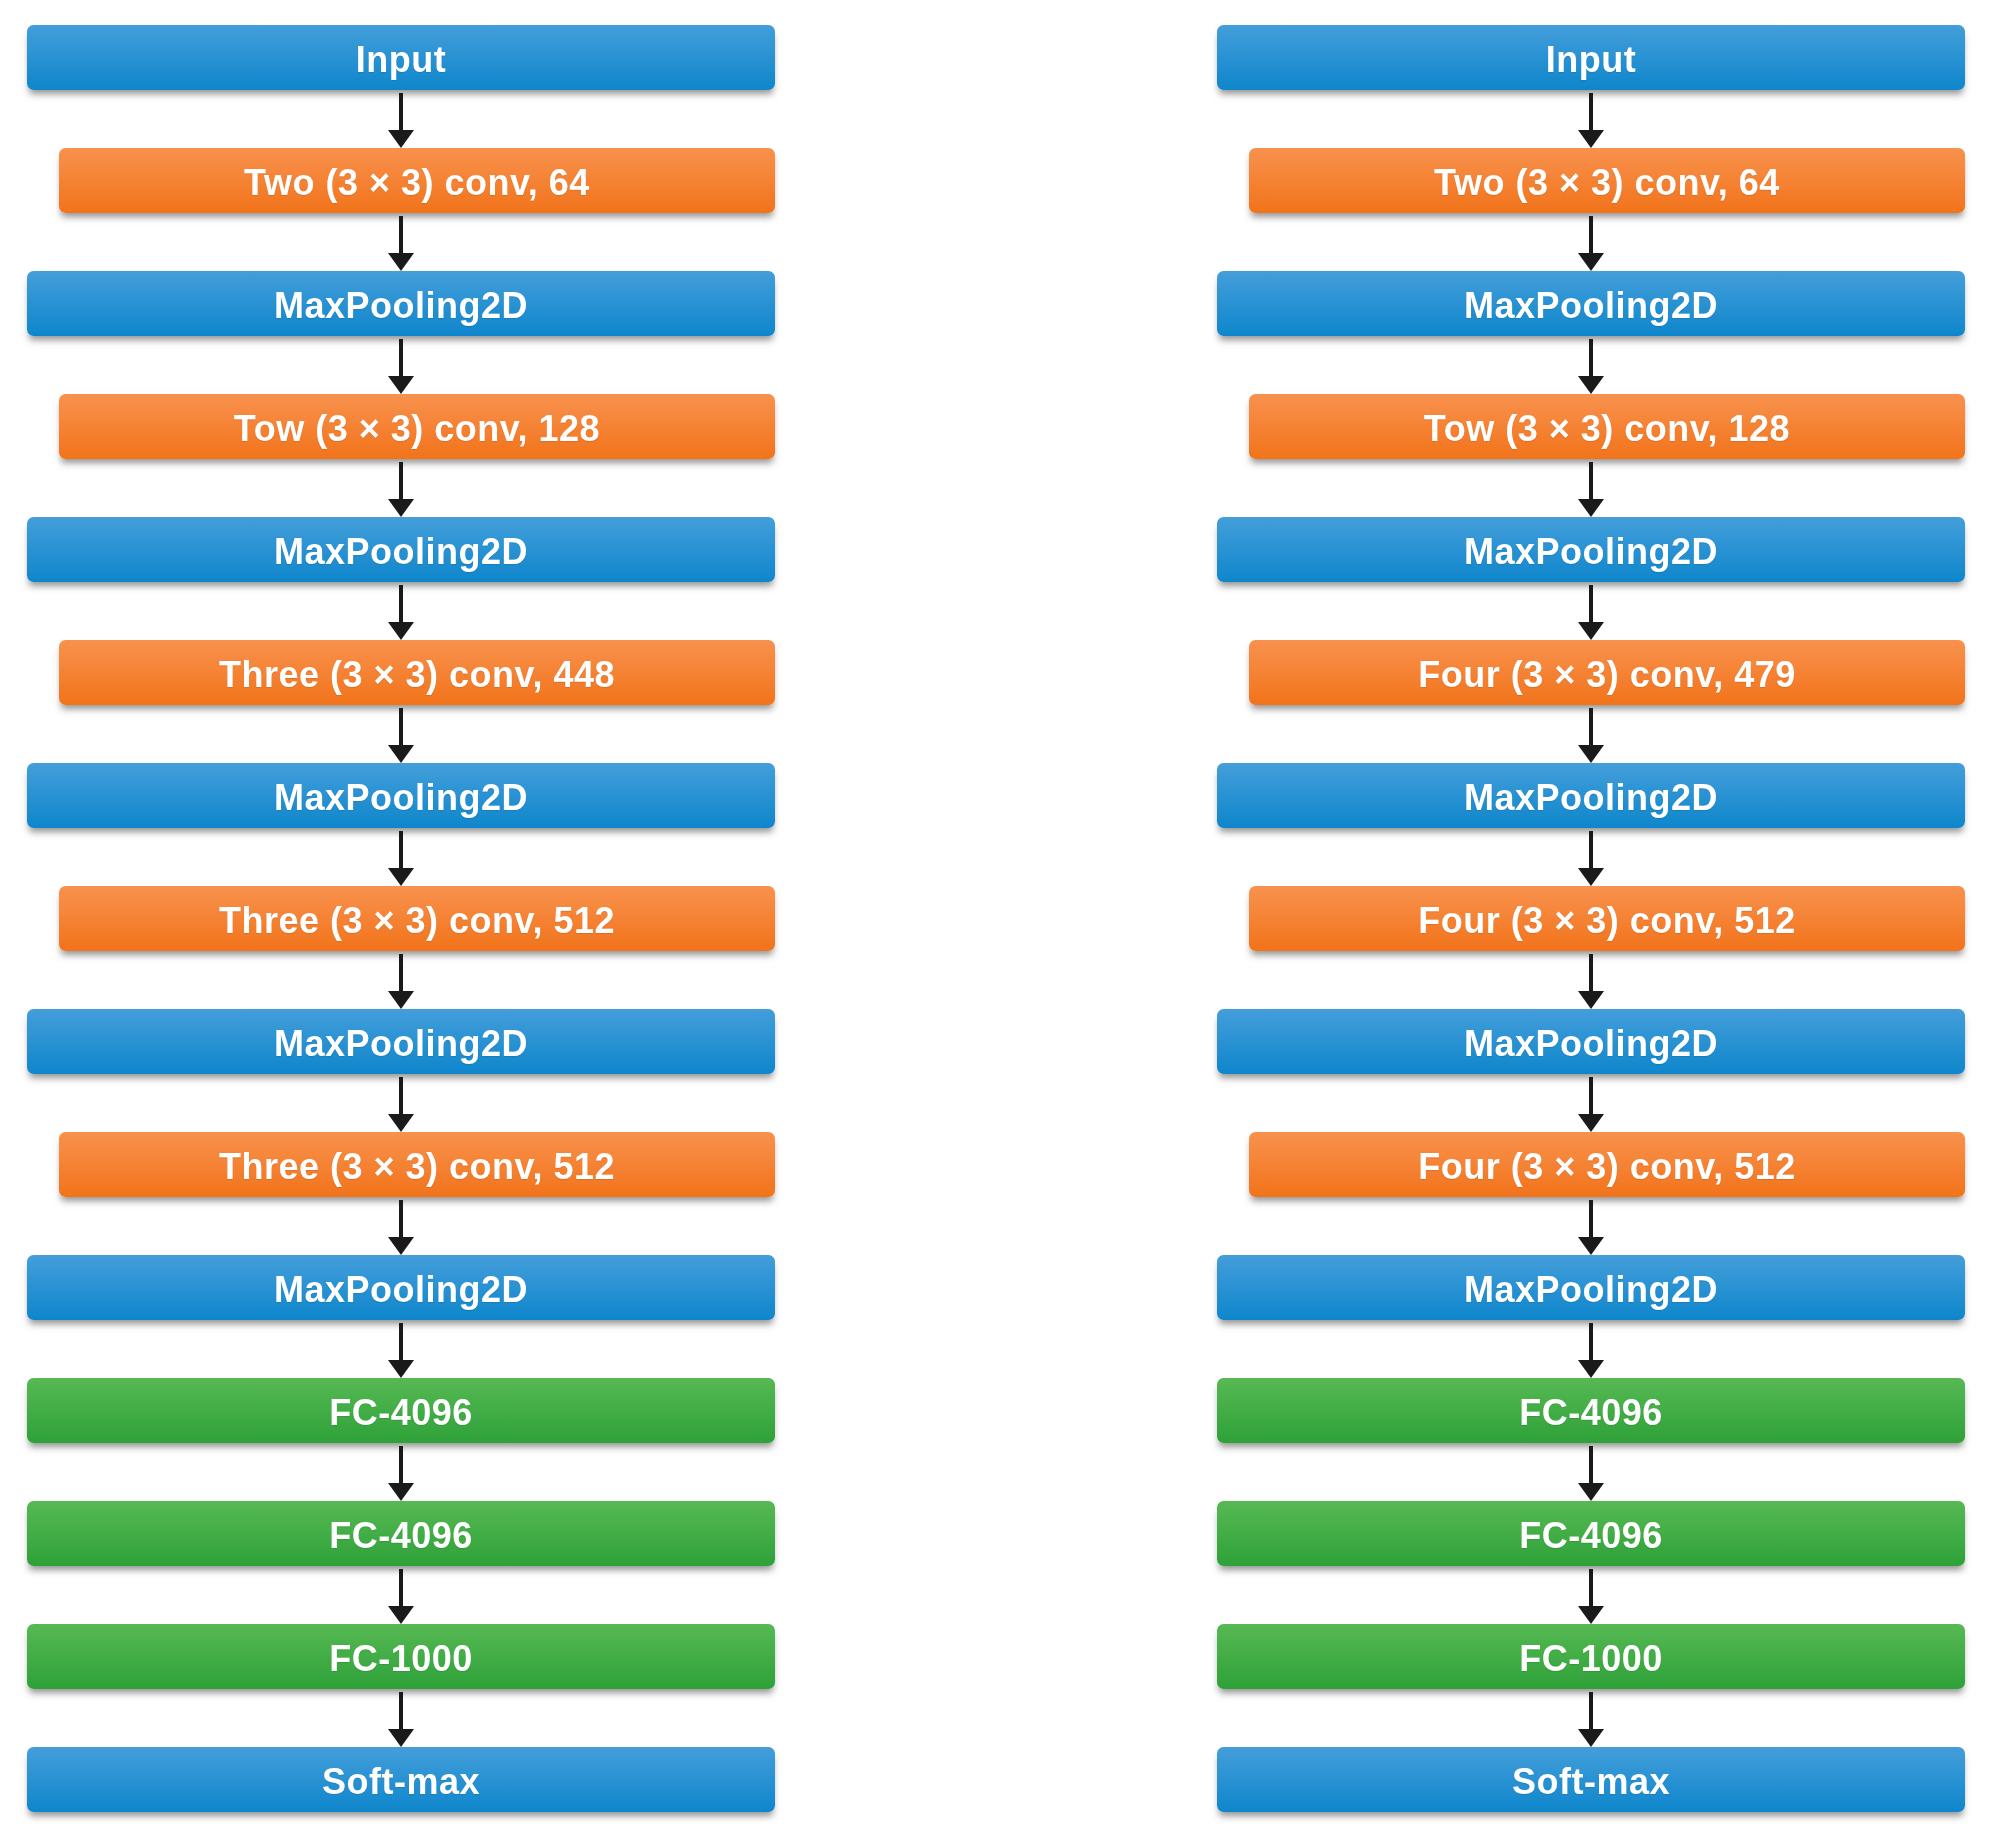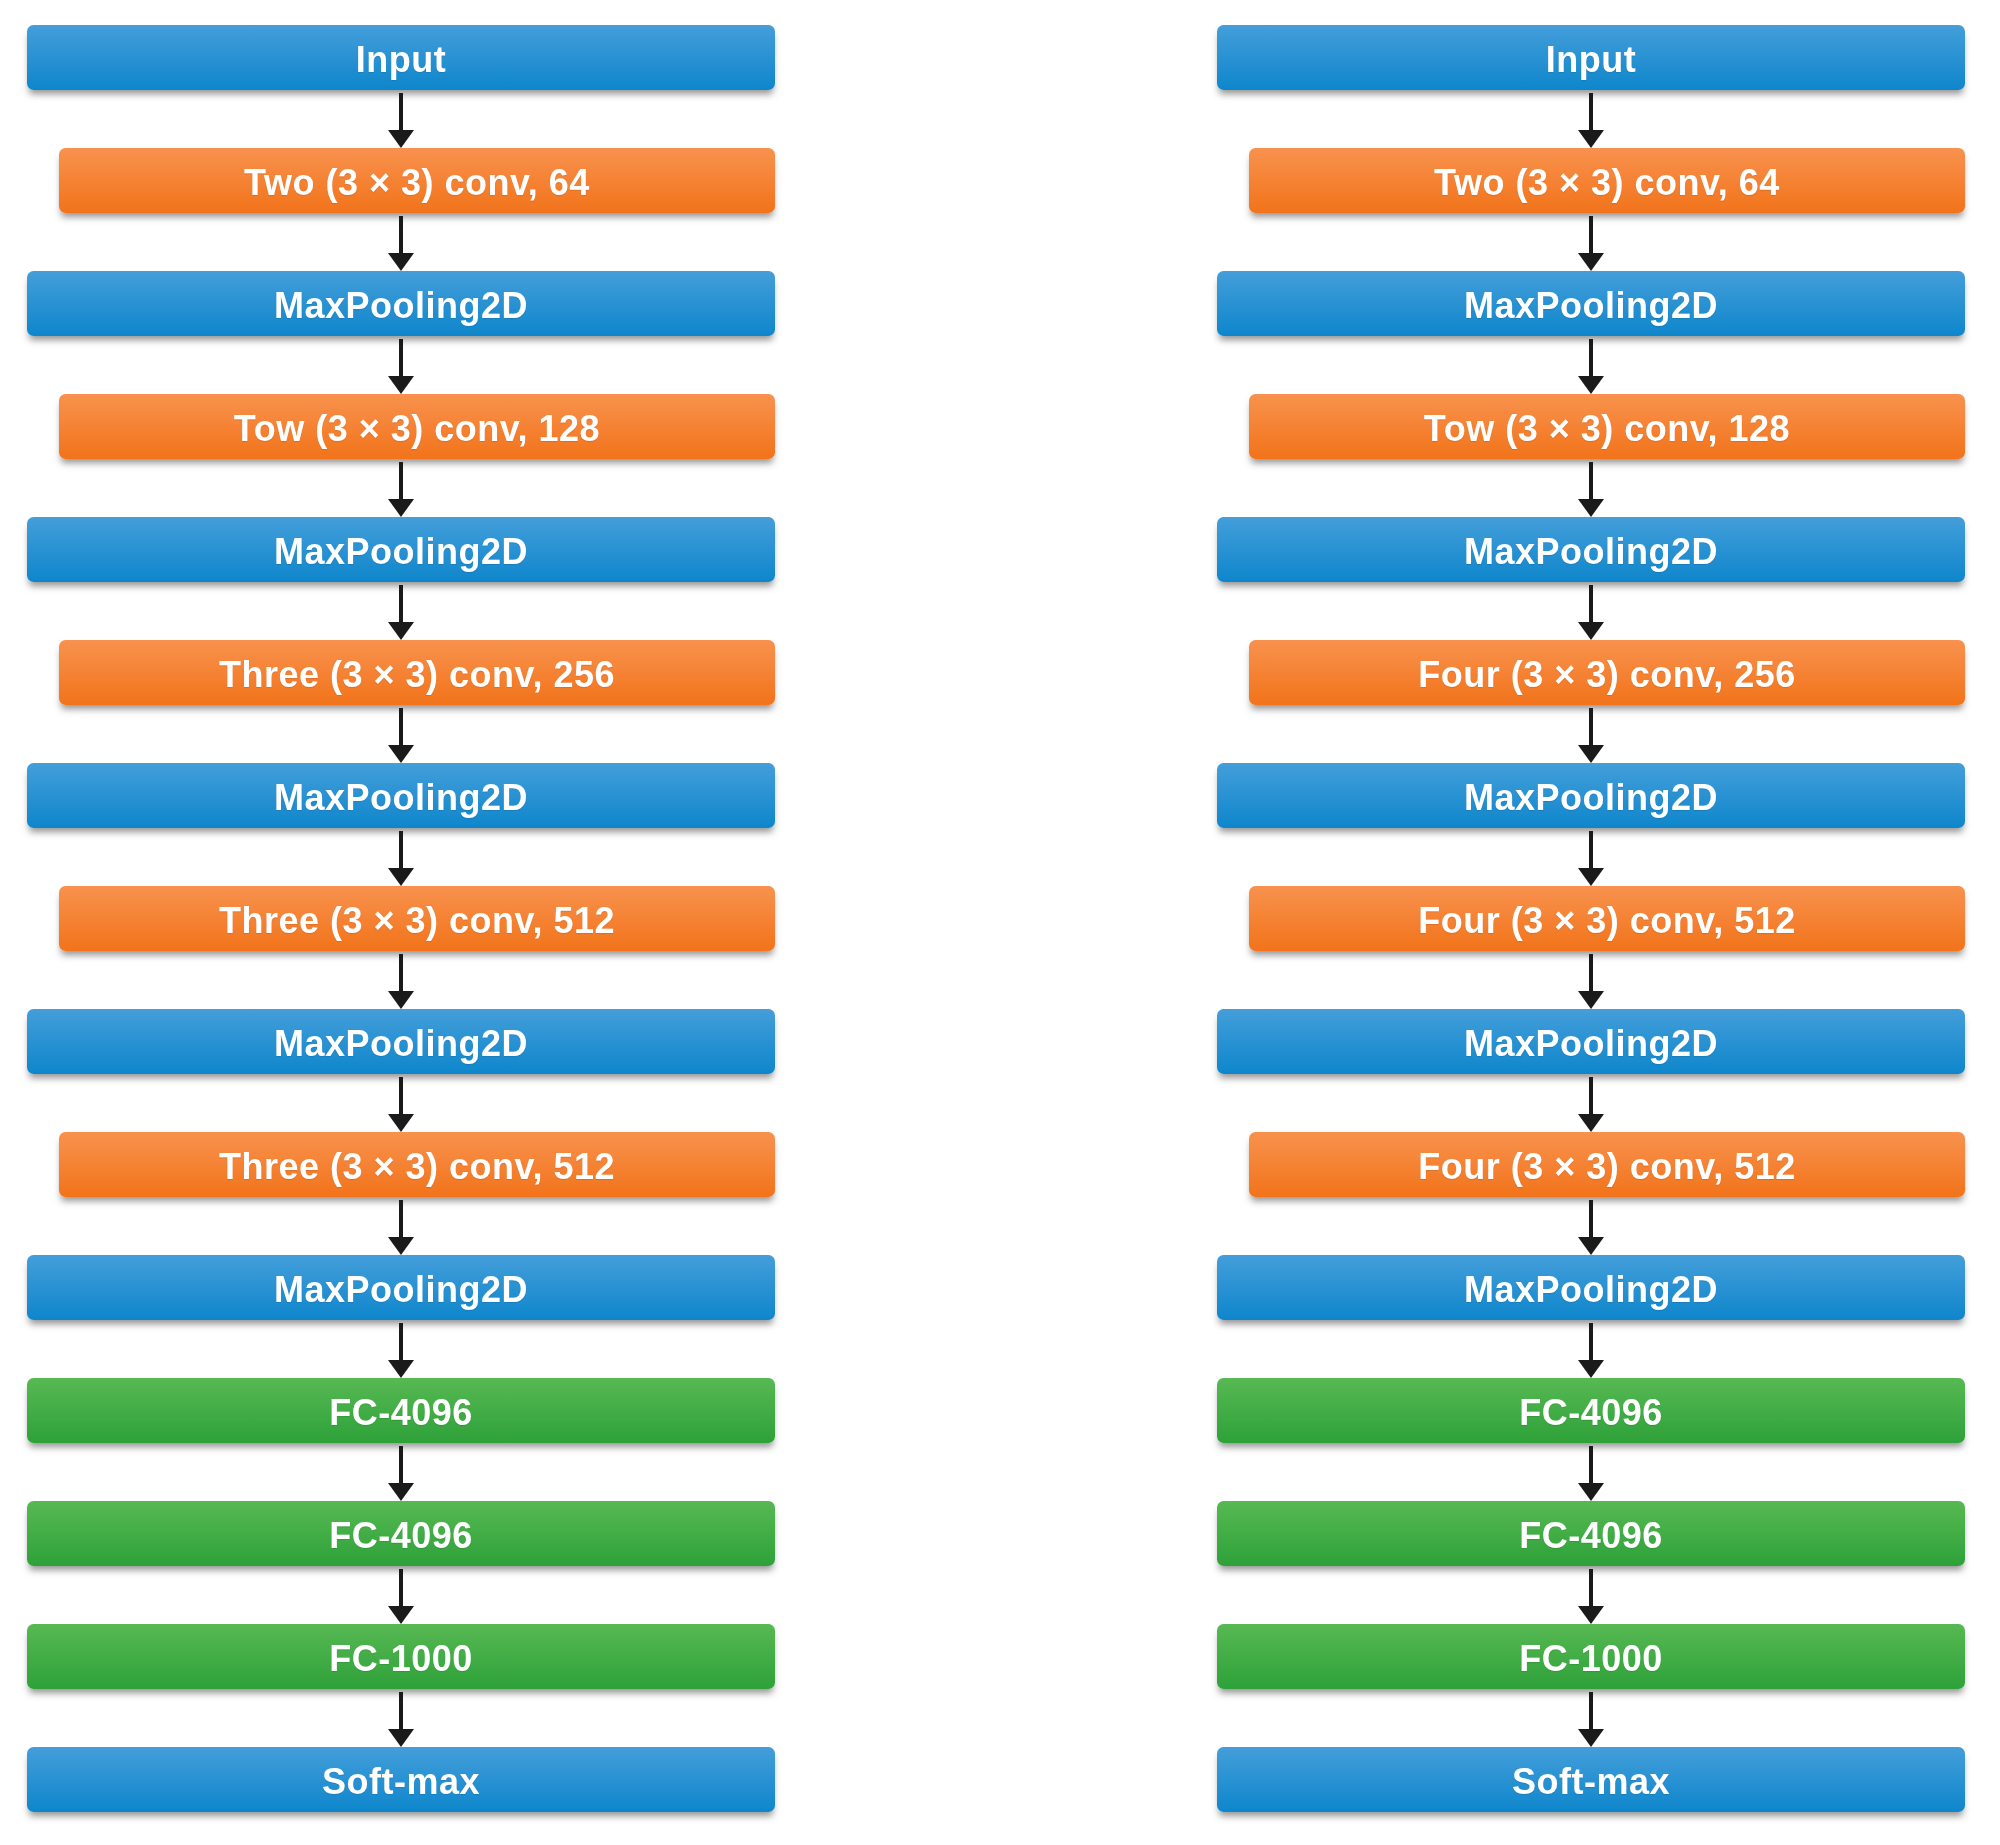--- a/index.html
+++ b/index.html
@@ -95,21 +95,21 @@
     <div class="node orange">Tow (3 × 3) conv, 128</div>
     <div class="connector">
       <div class="shaft"></div>
       <div class="head"></div>
     </div>
     <div class="node blue">MaxPooling2D</div>
     <div class="connector">
       <div class="shaft"></div>
       <div class="head"></div>
     </div>
-    <div class="node orange">Three (3 × 3) conv, 256</div>
+    <div class="node orange">Three (3 × 3) conv, 448</div>
     <div class="connector">
       <div class="shaft"></div>
       <div class="head"></div>
     </div>
     <div class="node blue">MaxPooling2D</div>
     <div class="connector">
       <div class="shaft"></div>
       <div class="head"></div>
     </div>
     <div class="node orange">Three (3 × 3) conv, 512</div>
@@ -169,21 +169,21 @@
     <div class="node orange">Tow (3 × 3) conv, 128</div>
     <div class="connector">
       <div class="shaft"></div>
       <div class="head"></div>
     </div>
     <div class="node blue">MaxPooling2D</div>
     <div class="connector">
       <div class="shaft"></div>
       <div class="head"></div>
     </div>
-    <div class="node orange">Four (3 × 3) conv, 256</div>
+    <div class="node orange">Four (3 × 3) conv, 479</div>
     <div class="connector">
       <div class="shaft"></div>
       <div class="head"></div>
     </div>
     <div class="node blue">MaxPooling2D</div>
     <div class="connector">
       <div class="shaft"></div>
       <div class="head"></div>
     </div>
     <div class="node orange">Four (3 × 3) conv, 512</div>

